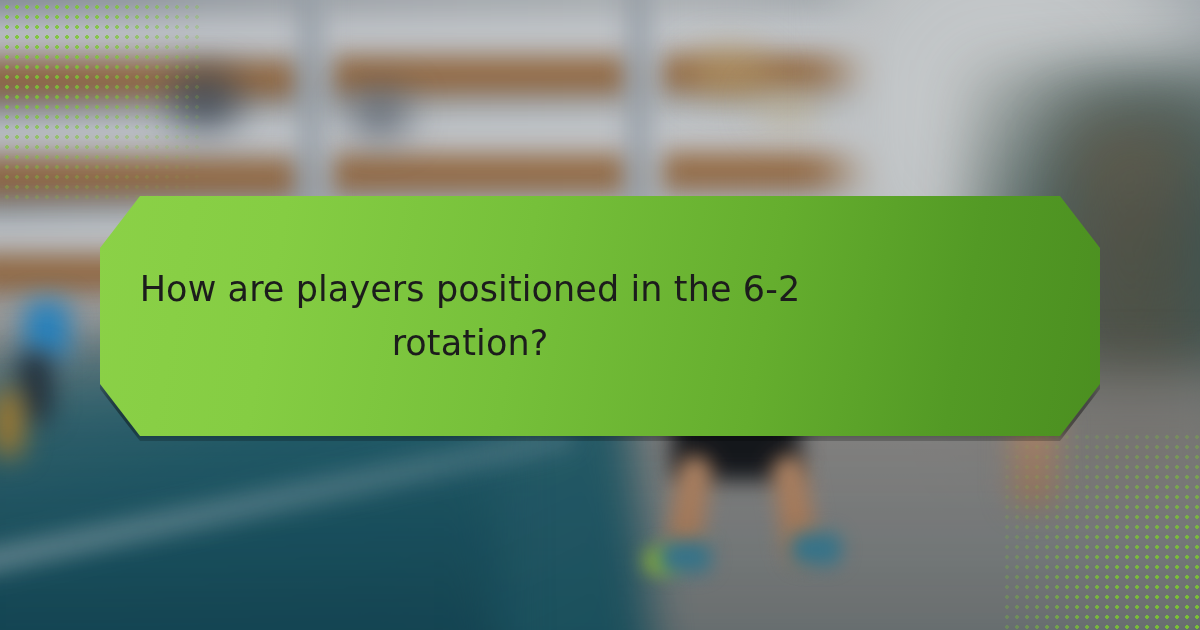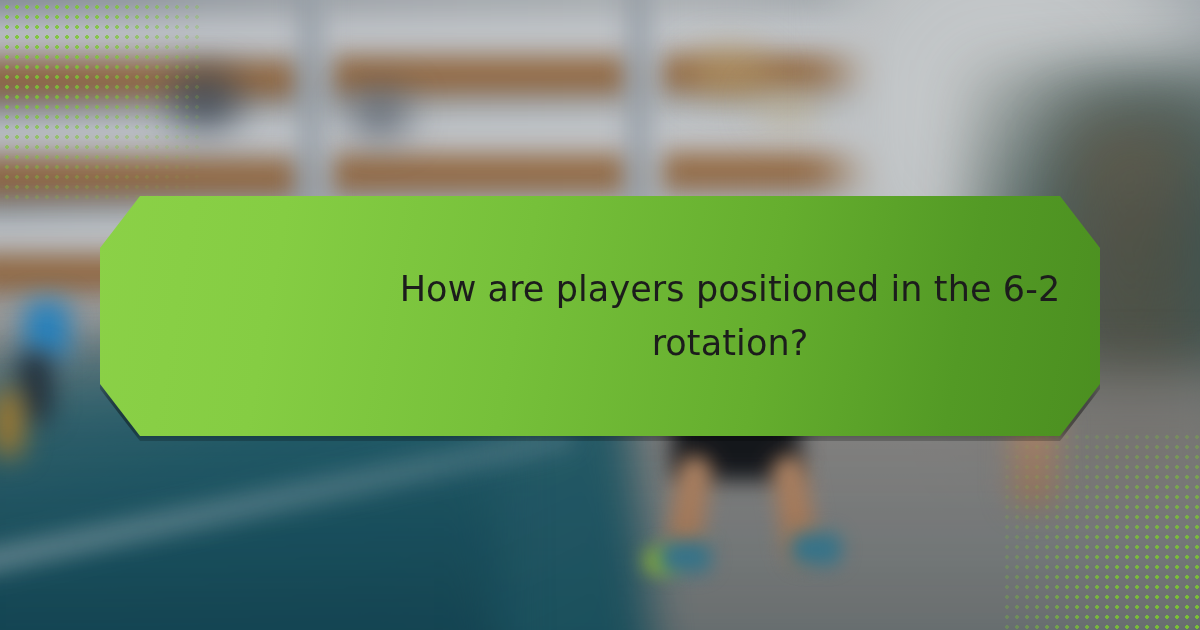--- a/index.html
+++ b/index.html
@@ -277,21 +277,21 @@
     transform: translateY(5px);
   }
   .banner {
     position: absolute;
     inset: 0;
     background: linear-gradient(100deg, #8bd147 0%, #85cd43 18%, #76c03a 42%, #65ae2e 66%, #539a25 85%, #4b8f20 100%);
     -webkit-clip-path: polygon(40px 0, 960px 0, 1000px 52px, 1000px 188px, 960px 240px, 40px 240px, 0 188px, 0 52px);
             clip-path: polygon(40px 0, 960px 0, 1000px 52px, 1000px 188px, 960px 240px, 40px 240px, 0 188px, 0 52px);
     display: flex;
     align-items: center;
-    justify-content: flex-end;
+    justify-content: flex-start;
   }
   .banner-title {
     width: 740px;
     margin: 0;
     text-align: center;
     font-size: 35px;
     font-weight: 400;
     line-height: 1.55;
     color: #1c1c1c;
     letter-spacing: 0.1px;

